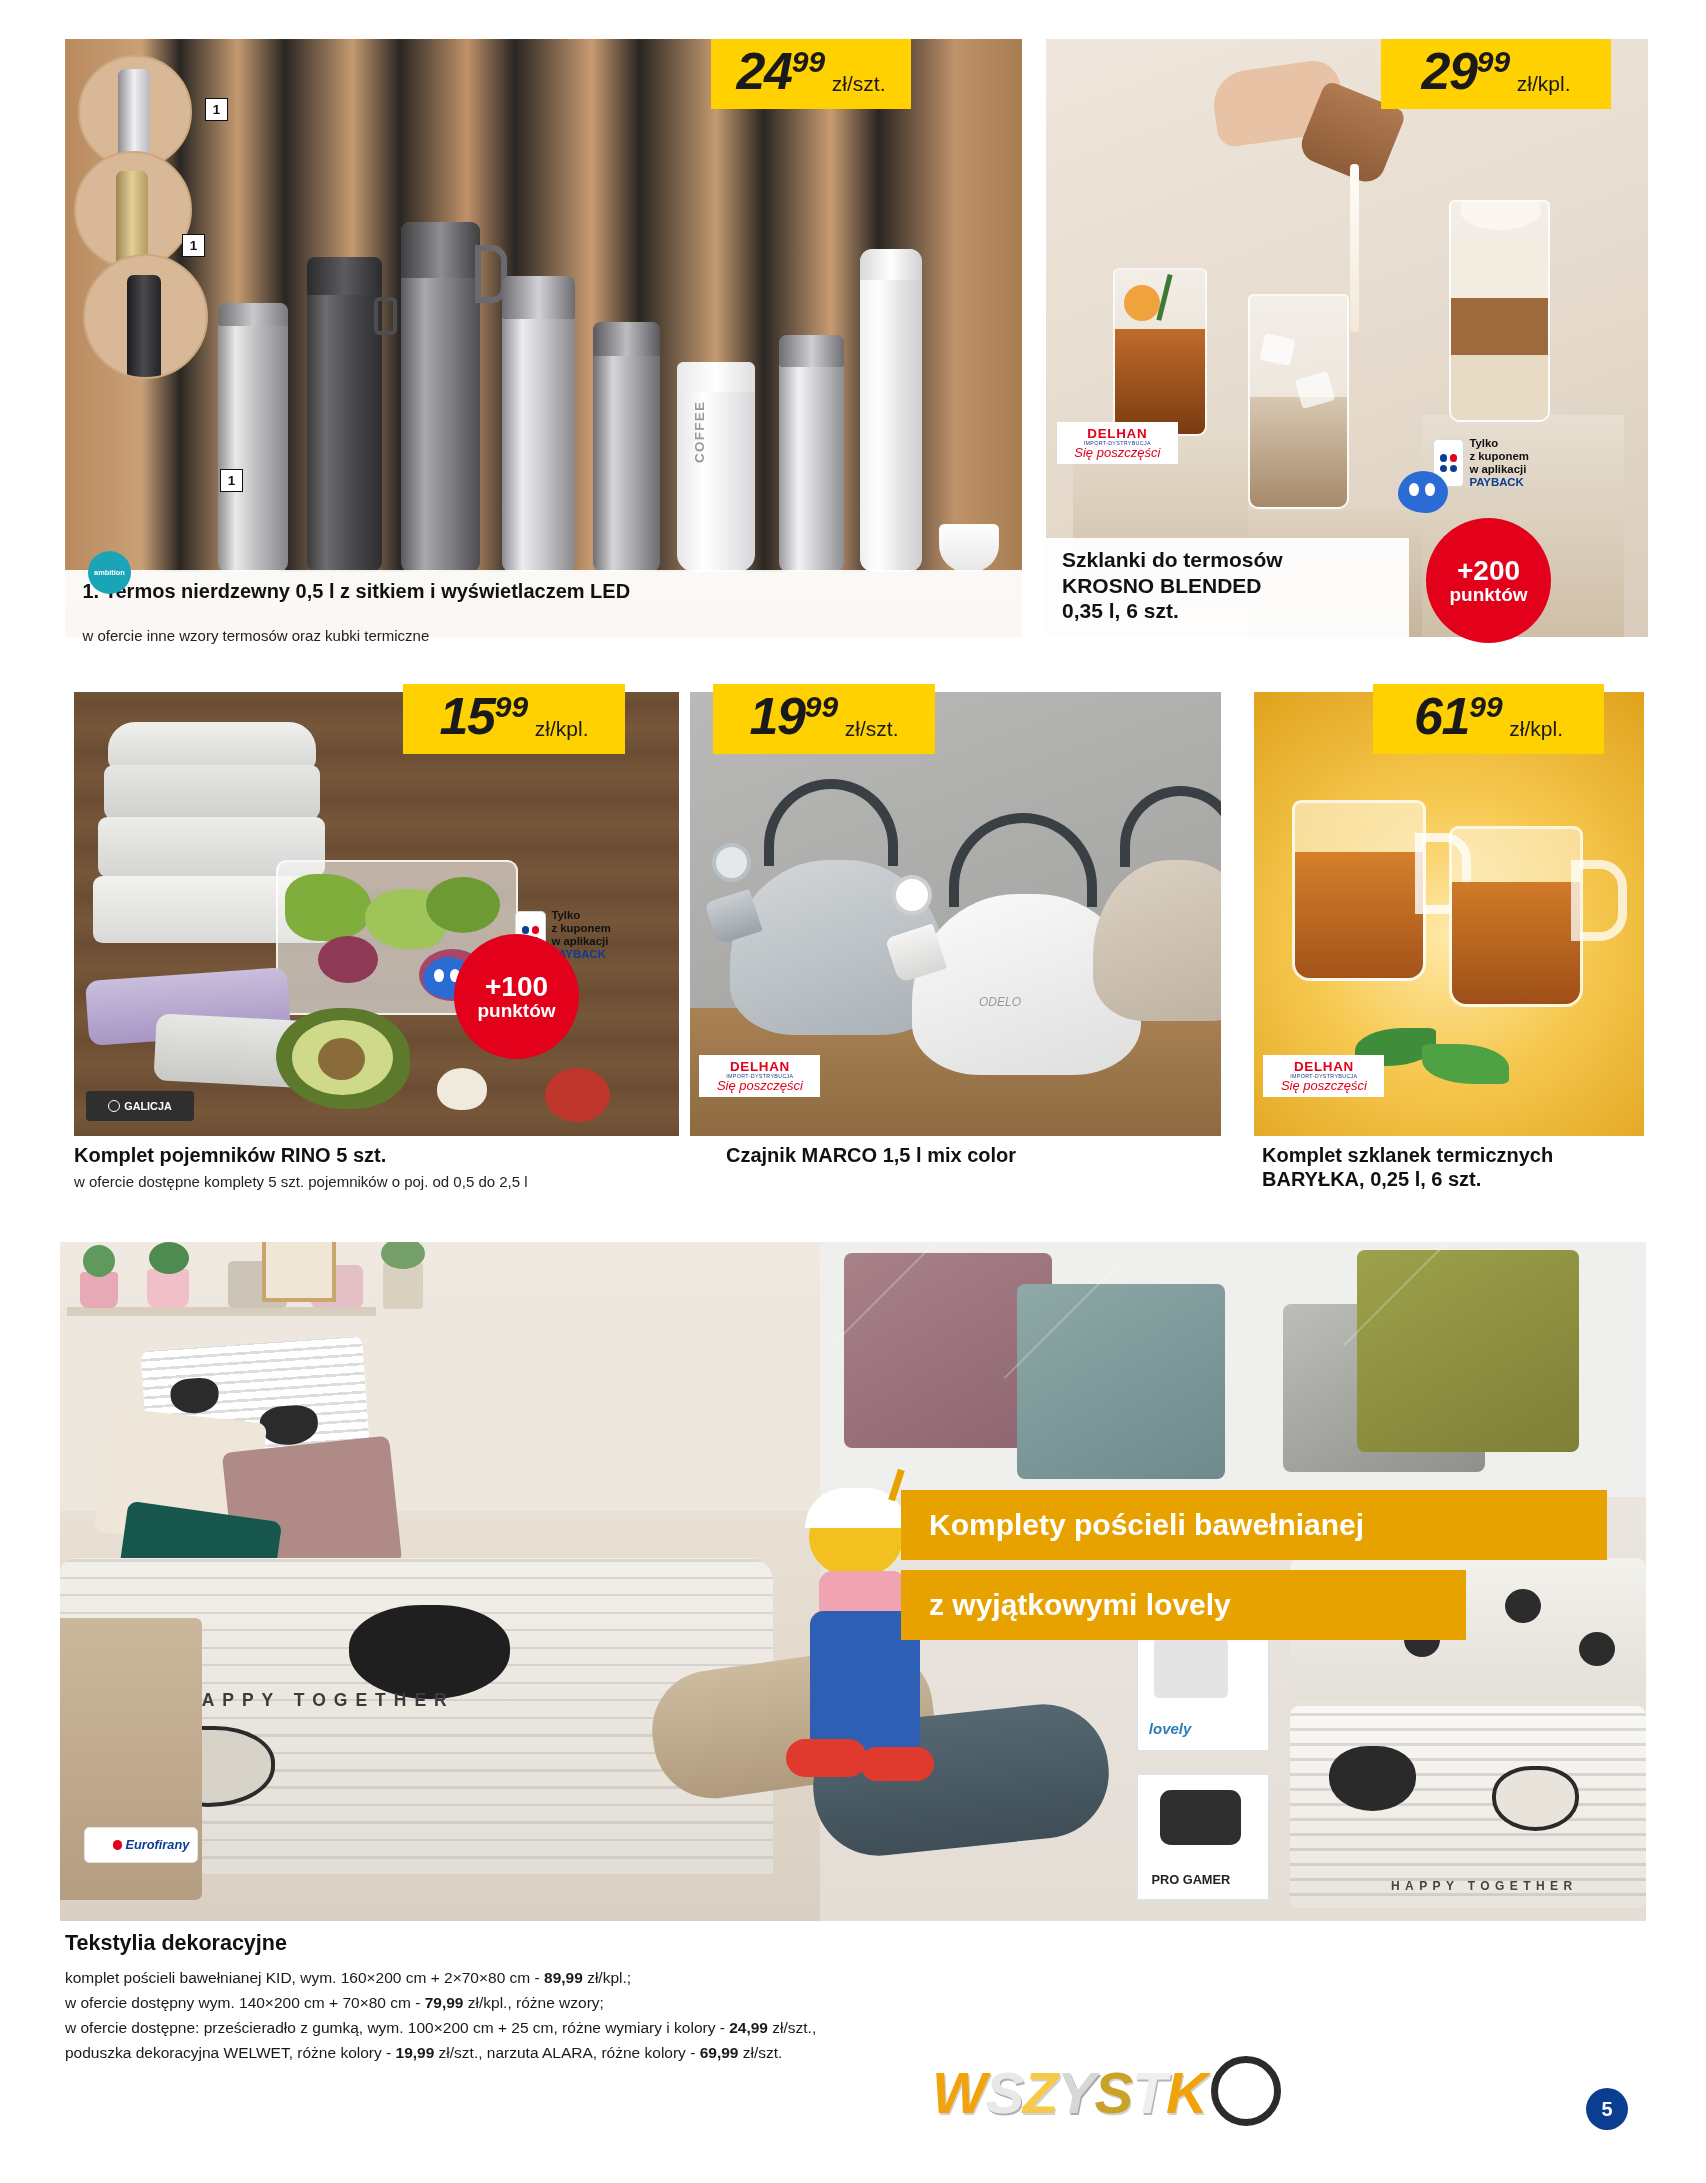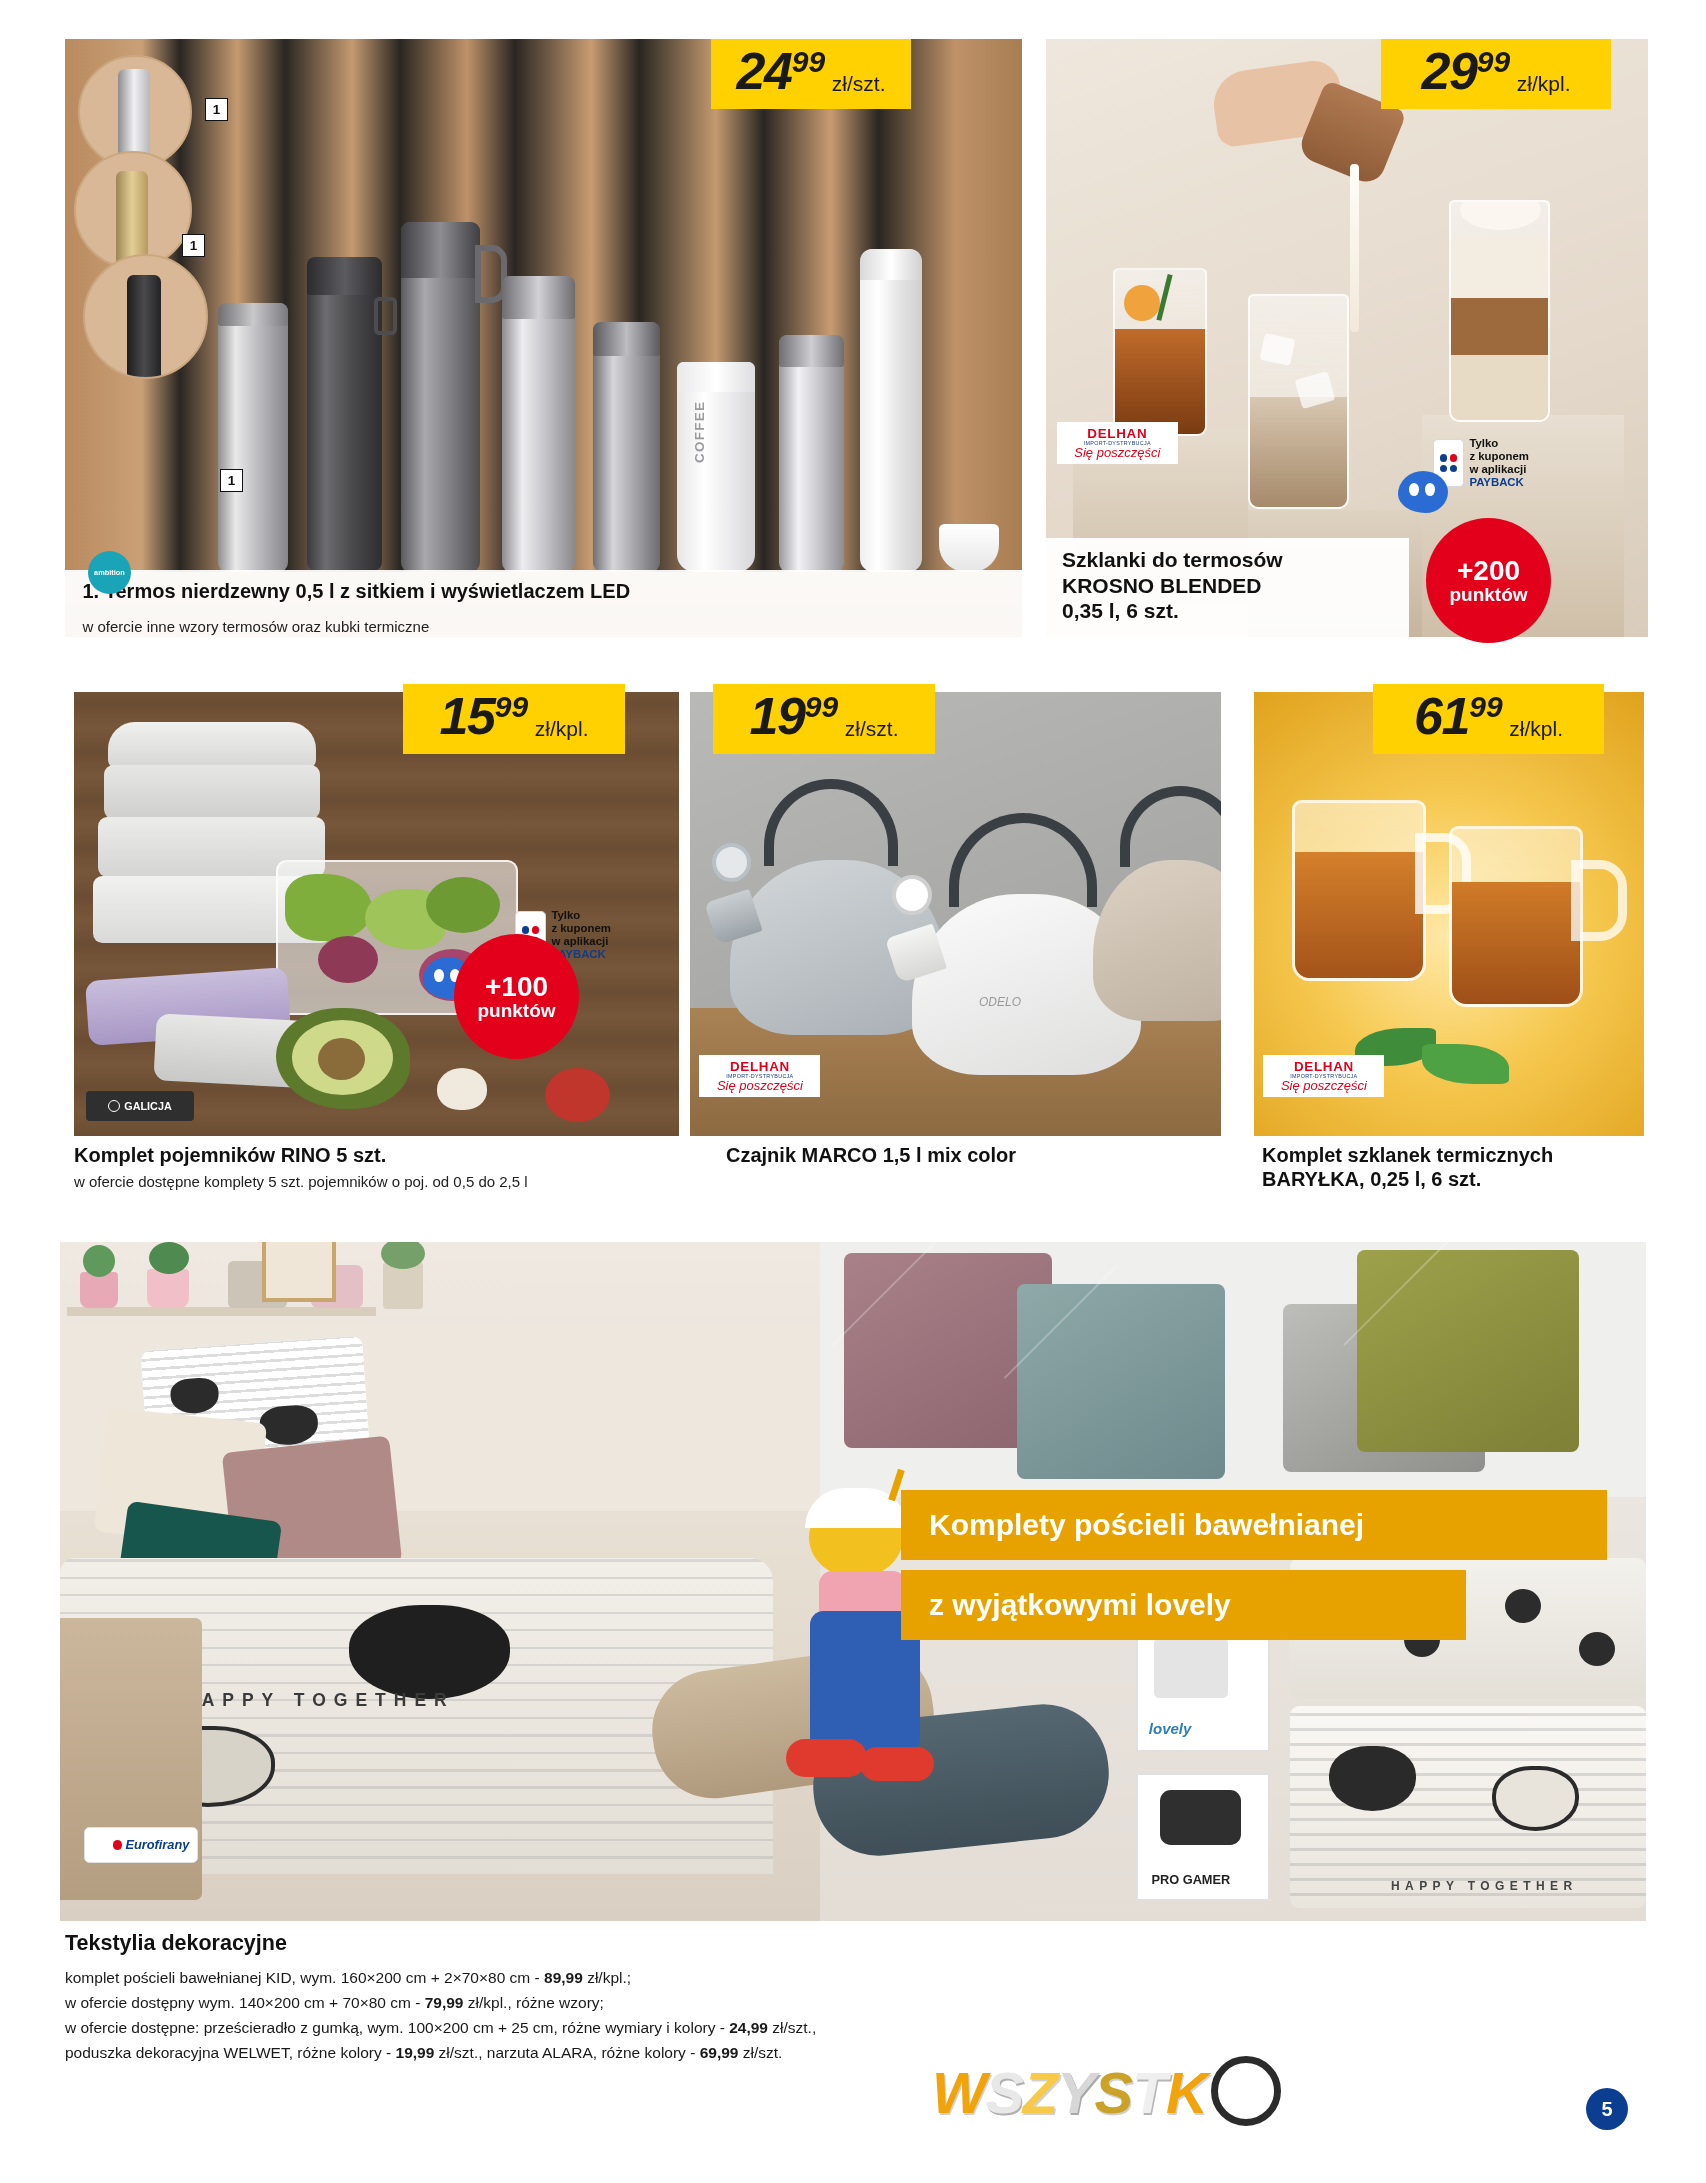--- a/index.html
+++ b/index.html
@@ -352,21 +352,21 @@
     <div class="numbox" style="left:117px;top:195px;">1</div>
     <div class="numbox" style="left:155px;top:430px;">1</div>
 
     <div class="logo-box logo-ambition" style="left:23px;top:512px;width:43px;height:43px;">
       <span>ambition</span>
     </div>
   </div>
 
   <div class="caption-bar1">
     <div class="caption-title">1. Termos nierdzewny 0,5 l z sitkiem i wyświetlaczem LED</div>
-    <div class="caption-sub" style="margin-top:14px;">w ofercie inne wzory termosów oraz kubki termiczne</div>
+    <div class="caption-sub" style="margin-top:23px;">w ofercie inne wzory termosów oraz kubki termiczne</div>
   </div>
 
   <div class="pricetag" style="left:711px;top:39px;width:200px;height:70px;">
     <span class="int">24</span>
     <span class="dec">99</span>
     <span class="unit">zł/szt.</span>
   </div>
 
   <div class="photo" id="photo2">
 

